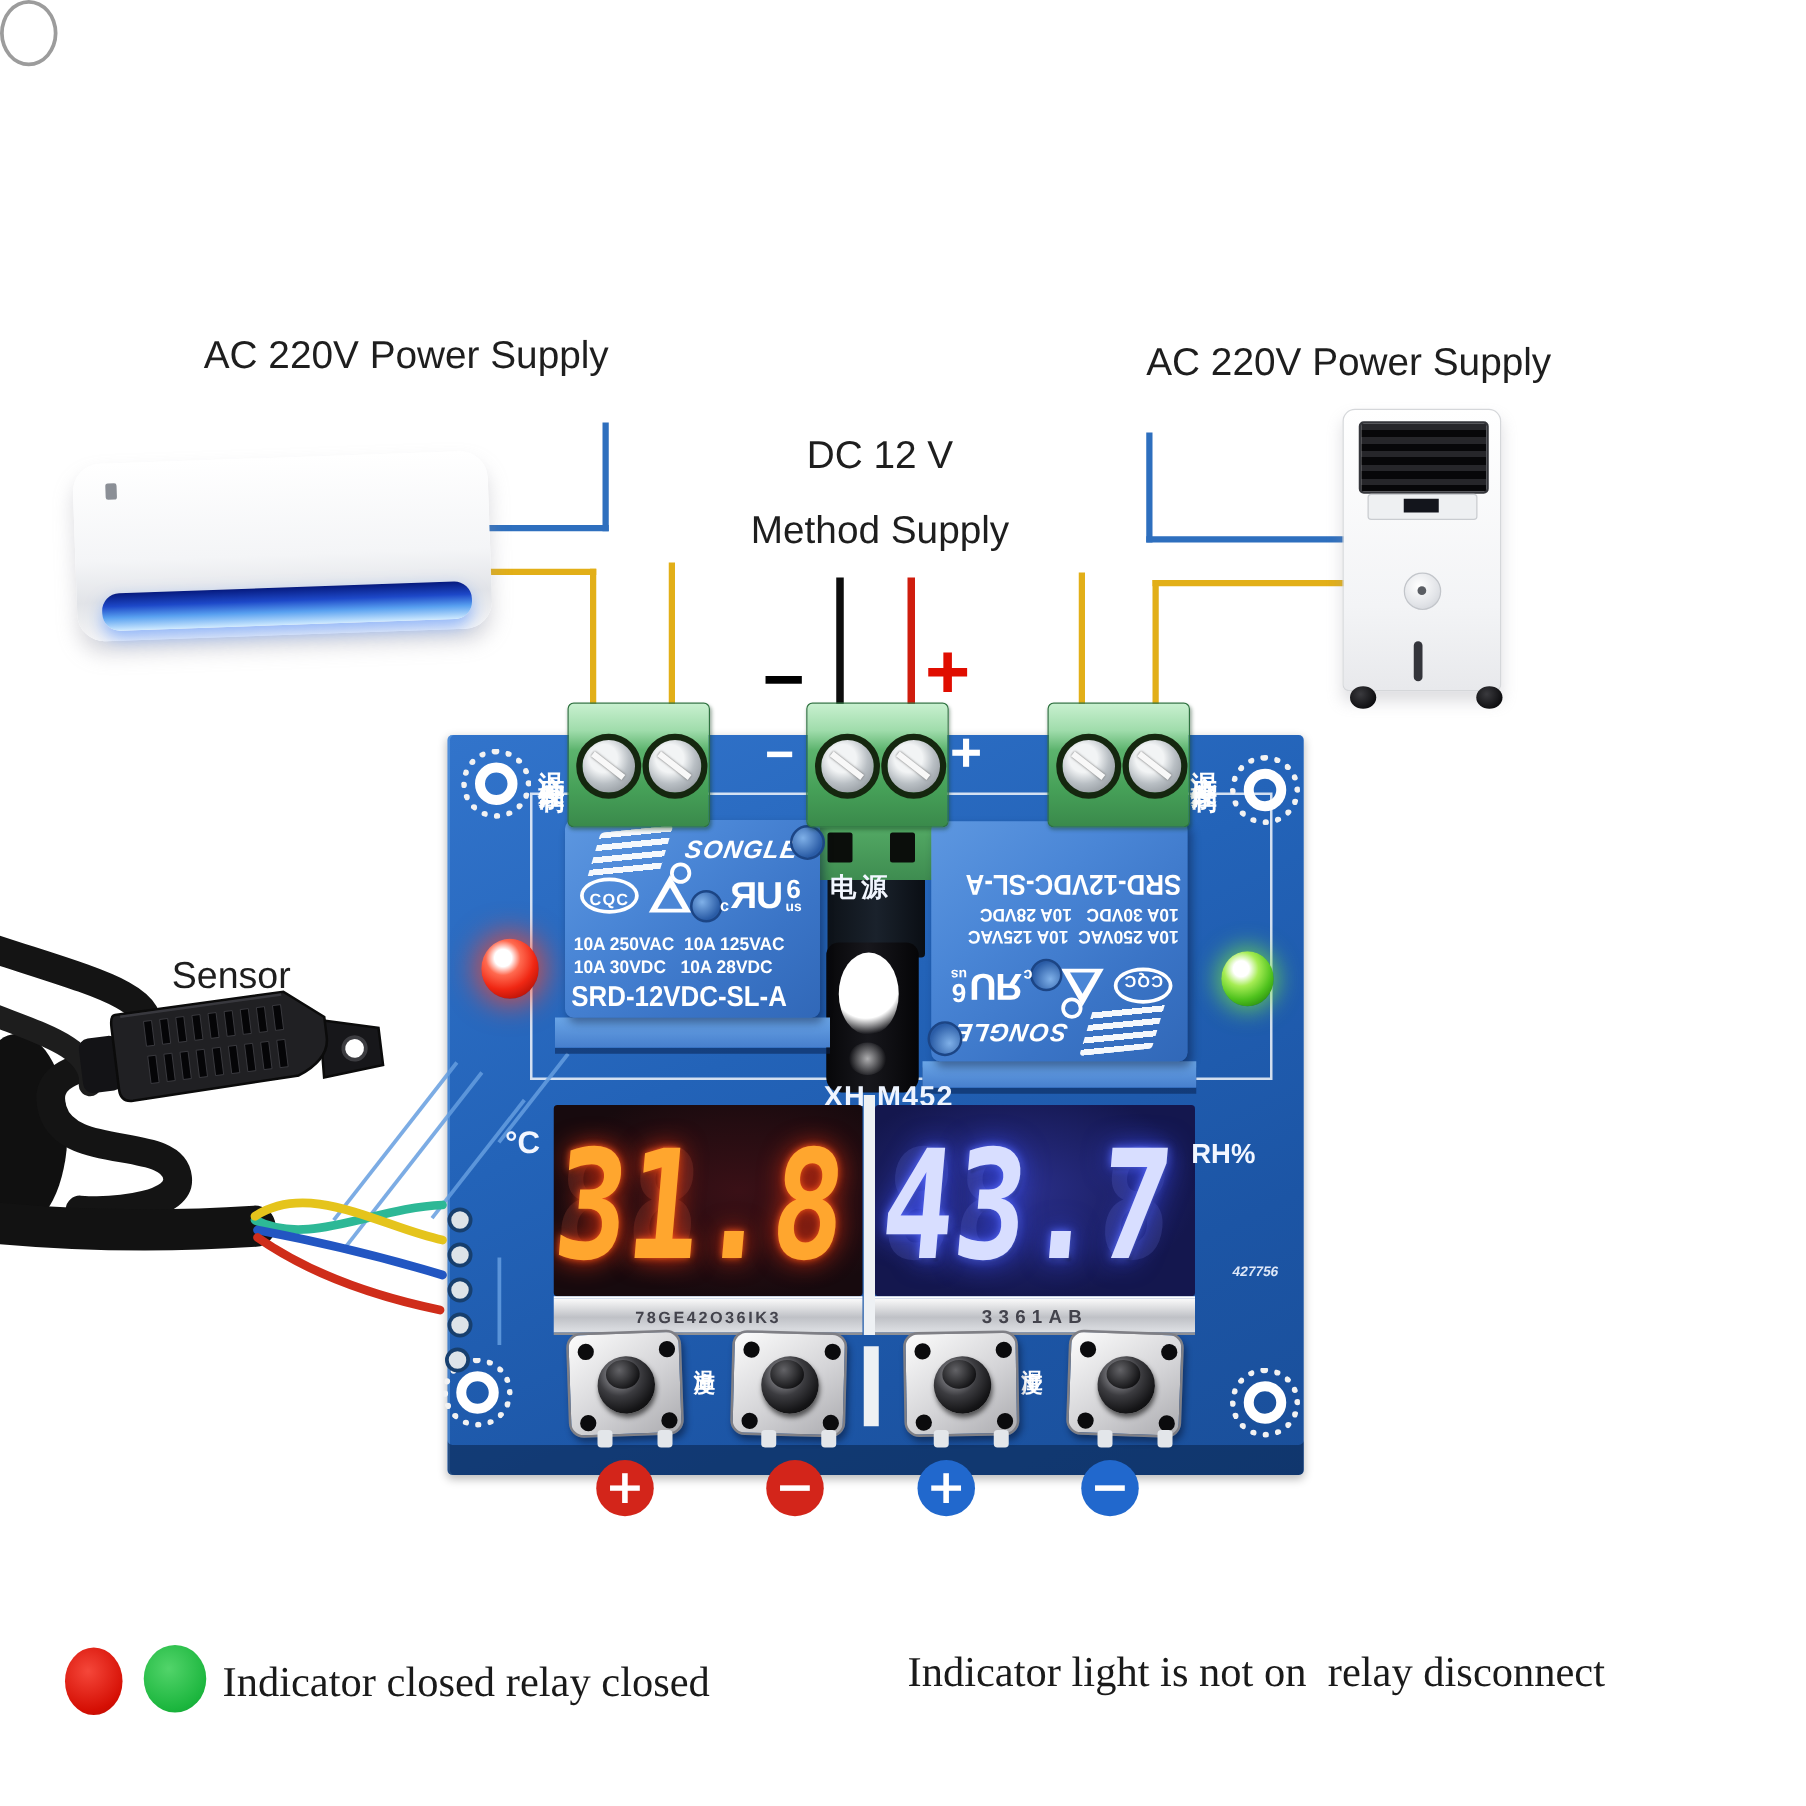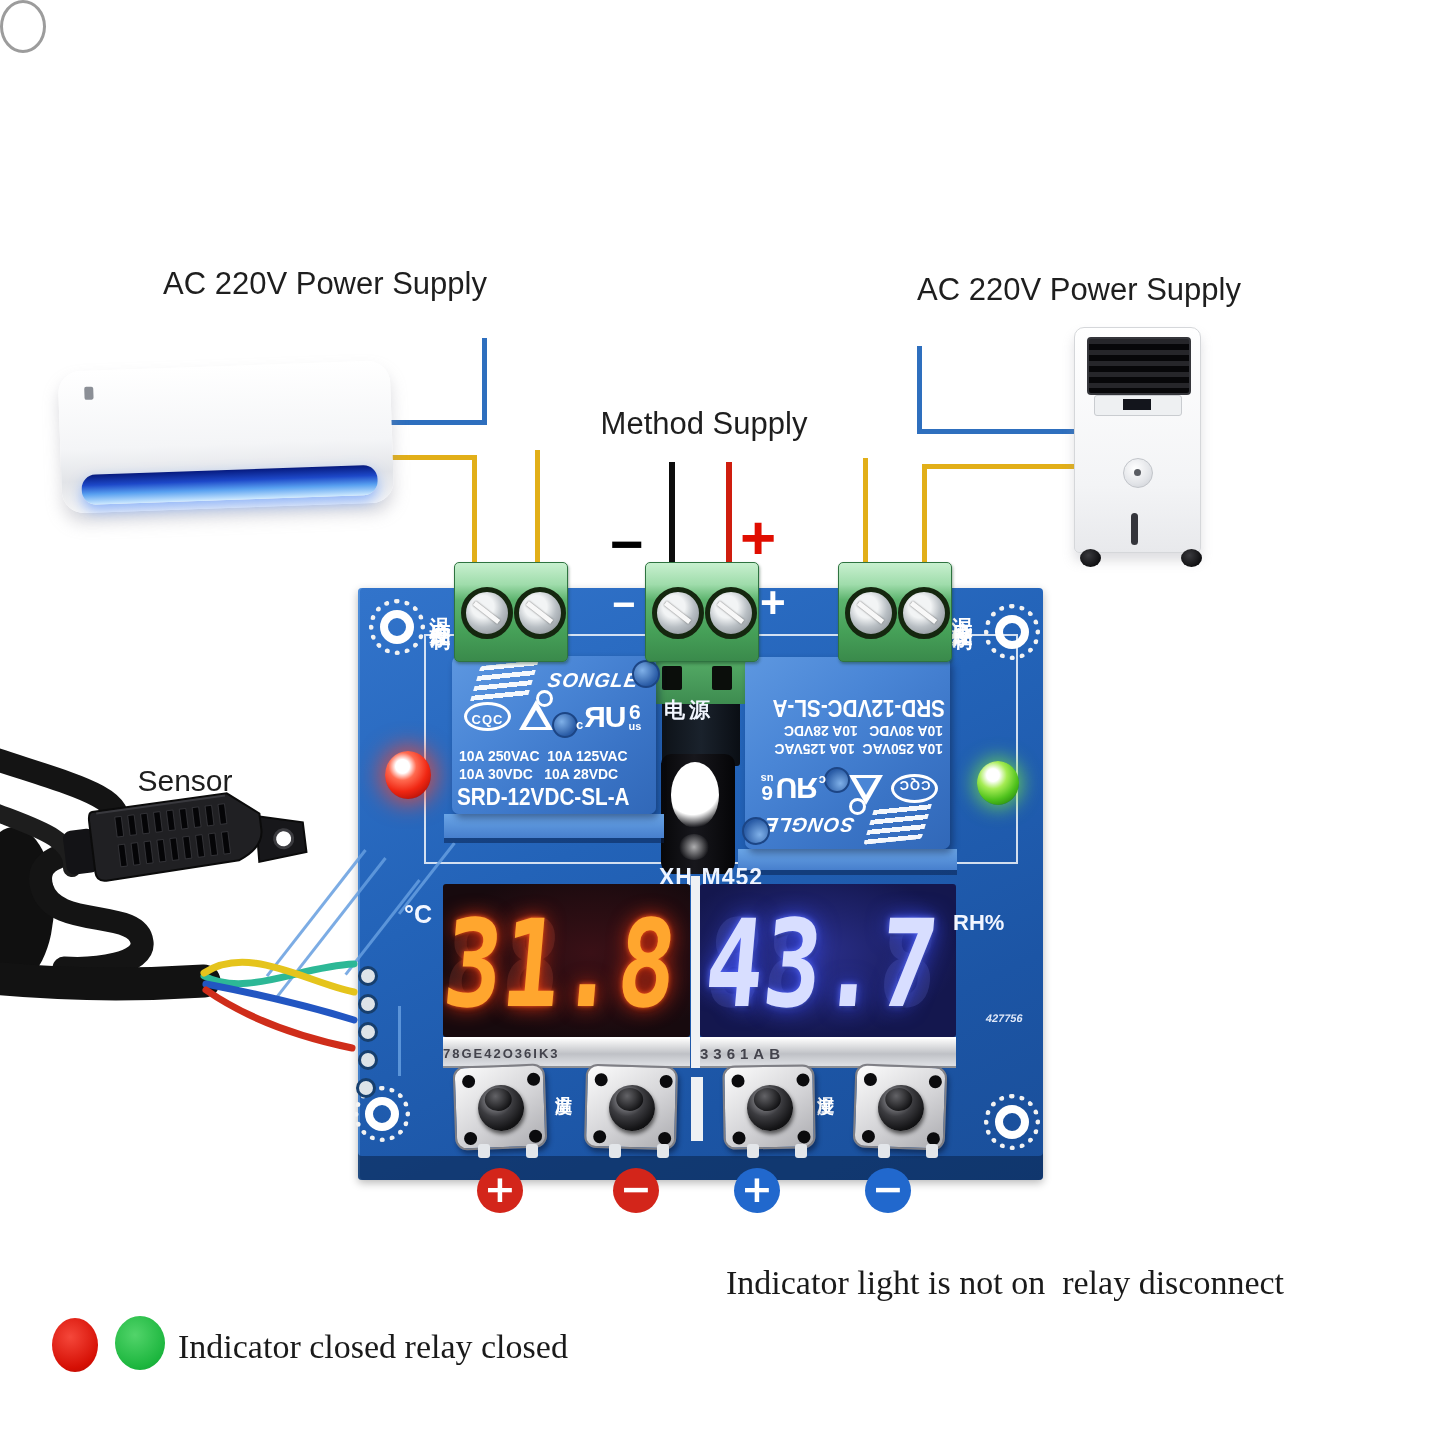--- a/index.html
+++ b/index.html
@@ -122,21 +122,21 @@
   #disp-red{left:85px;top:296px;width:247px;background:radial-gradient(ellipse at 60% 45%,#3a1016,#170a0e 72%);}
   #disp-blue{left:342px;top:296px;width:256px;background:radial-gradient(ellipse at 45% 45%,#2a2f8a,#14174e 72%);}
   .ghost,.dval{position:absolute;left:0;right:0;top:10px;text-align:center;
     font-family:"DejaVu Sans Mono",monospace;font-weight:bold;font-size:96px;
     transform:skewX(-5deg) scaleY(1.26);transform-origin:center top;}
   #disp-red .ghost{color:rgba(210,100,75,.18);}
   #disp-red .dval{color:#ffa62e;text-shadow:0 0 5px #ff5a1e,0 0 18px #e03010,2px 2px 2px rgba(0,0,0,.6);}
   #disp-blue .ghost{color:rgba(135,148,255,.16);}
   #disp-blue .dval{color:#d8deff;text-shadow:0 0 6px #5a6cff,0 0 20px #3648e8,2px 2px 2px rgba(0,0,0,.6);}
   .seam{position:absolute;left:333px;top:288px;width:9px;height:192px;background:#eef1f4;}
-  .stick{position:absolute;top:449px;height:31px;font-weight:bold;color:#43434c;
+  .stick{position:absolute;top:449px;height:31px;text-align:center;font-weight:bold;color:#43434c;
     line-height:29px;border-top:2px solid #fff;border-bottom:2px solid #8d9096;filter:blur(.5px);box-sizing:border-box;
     background:linear-gradient(180deg,#fafafa,#bfc1c6 55%,#dfe1e5);}
   #stick-l{left:85px;width:247px;font-size:13px;letter-spacing:2px;}
   #stick-r{left:342px;width:256px;font-size:15px;letter-spacing:5px;}
   .lbl-c{position:absolute;left:46px;top:312px;font-weight:bold;font-size:25px;color:#f2f6ff;}
   .lbl-rh{position:absolute;left:595px;top:322px;font-weight:bold;font-size:22px;color:#f2f6ff;}
   .serial{position:absolute;left:628px;top:424px;font-weight:bold;font-size:11px;color:#dfe8f8;transform:skewX(-10deg);}
   
   .btn{position:absolute;top:477px;width:92px;height:84px;border-radius:12px;border:2px solid #7f7f85;
     background:linear-gradient(145deg,#fcfcfc,#d4d4d7 55%,#ababaf);box-shadow:2px 4px 5px rgba(5,10,30,.45);box-sizing:border-box;}
@@ -170,30 +170,31 @@
     font-family:"DejaVu Sans",sans-serif;font-weight:bold;font-size:38px;text-align:center;line-height:43px;}
   .m-red{background:#d3251a;} .m-blue{background:#2168cd;}
   #m1{left:477px;} #m2{left:613px;} #m3{left:734px;} #m4{left:865px;}
   .leg-dot{position:absolute;border-radius:50%;}
   #leg-red{left:52px;top:1318px;width:46px;height:54px;
     background:radial-gradient(circle at 40% 35%,#f5473a,#d50f04 70%,#b00a02);}
   #leg-green{left:115px;top:1316px;width:50px;height:54px;
     background:radial-gradient(circle at 40% 35%,#52d46a,#1cb63e 70%,#0f9a30);}
   #leg-circle{left:670px;top:1318px;width:46px;height:53px;border:3px solid #9c9c9c;border-radius:50%;background:#fff;box-sizing:border-box;}
   .leg-text{position:absolute;font-family:"Liberation Serif",serif;font-weight:500;font-size:34px;color:#1a1a1a;white-space:pre;}
-  #leg-t1{left:178px;top:1328px;} #leg-t2{left:726px;top:1264px;}
+  #leg-t1{left:178px;top:1328px;} #leg-t2{left:726px;top:1320px;}
   #sensor-svg{position:absolute;left:0;top:740px;}
 </style>
 </head>
 <body>
 <div id="stage">
 
 
   <div class="lbl" id="lbl-ac-left">AC 220V Power Supply</div>
   <div class="lbl" id="lbl-ac-right">AC 220V Power Supply</div>
+  <div class="lbl" id="lbl-dc1">DC 12 V</div>
   <div class="lbl" id="lbl-dc2">Method Supply</div>
   <div class="lbl" id="lbl-sensor">Sensor</div>
 
   <div class="wire w-blue" style="left:360px;top:420px;width:127px;height:5px;"></div>
   <div class="wire w-blue" style="left:482px;top:338px;width:5px;height:87px;"></div>
   <div class="wire w-yel" style="left:358px;top:455px;width:119px;height:5px;"></div>
   <div class="wire w-yel" style="left:472px;top:455px;width:5px;height:112px;"></div>
   <div class="wire w-yel" style="left:535px;top:450px;width:5px;height:117px;"></div>
   <div class="wire w-blk" style="left:669px;top:462px;width:6px;height:106px;"></div>
   <div class="wire w-red" style="left:726px;top:462px;width:6px;height:106px;"></div>

